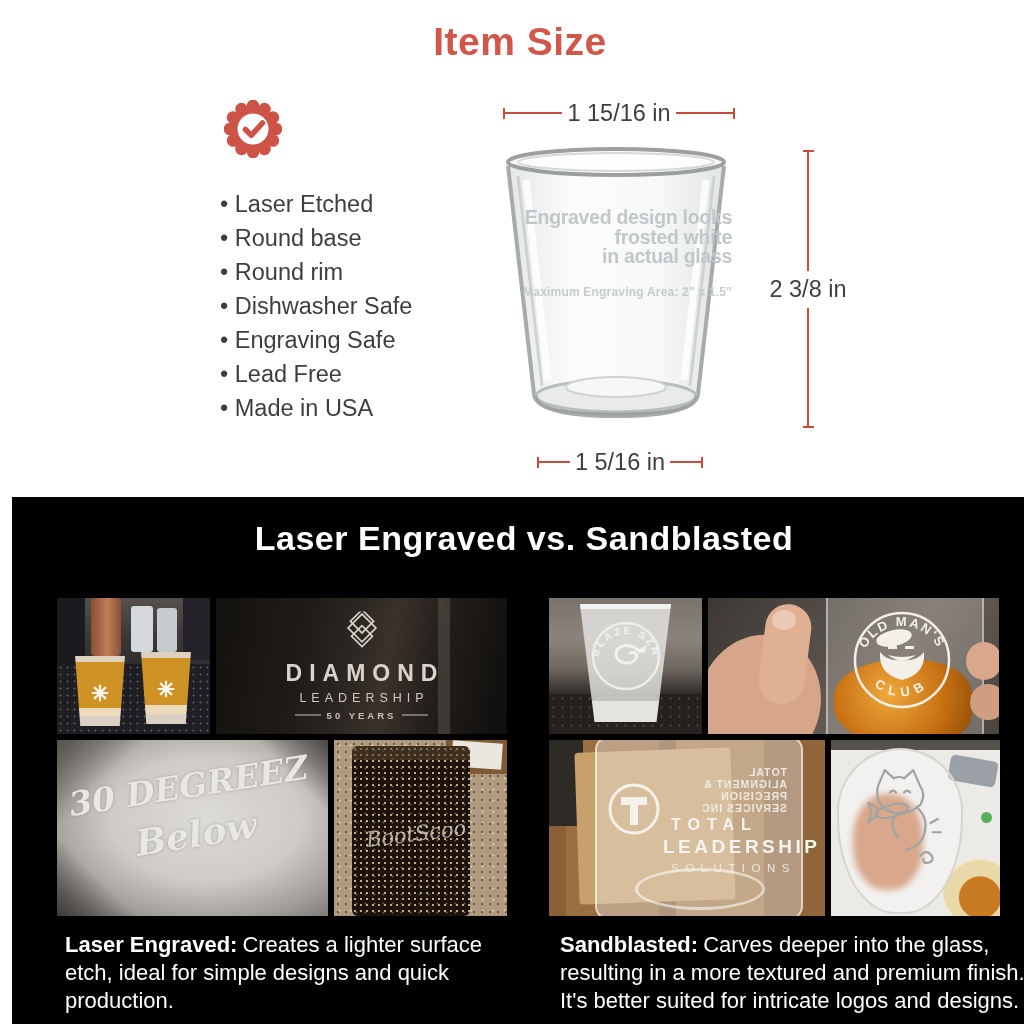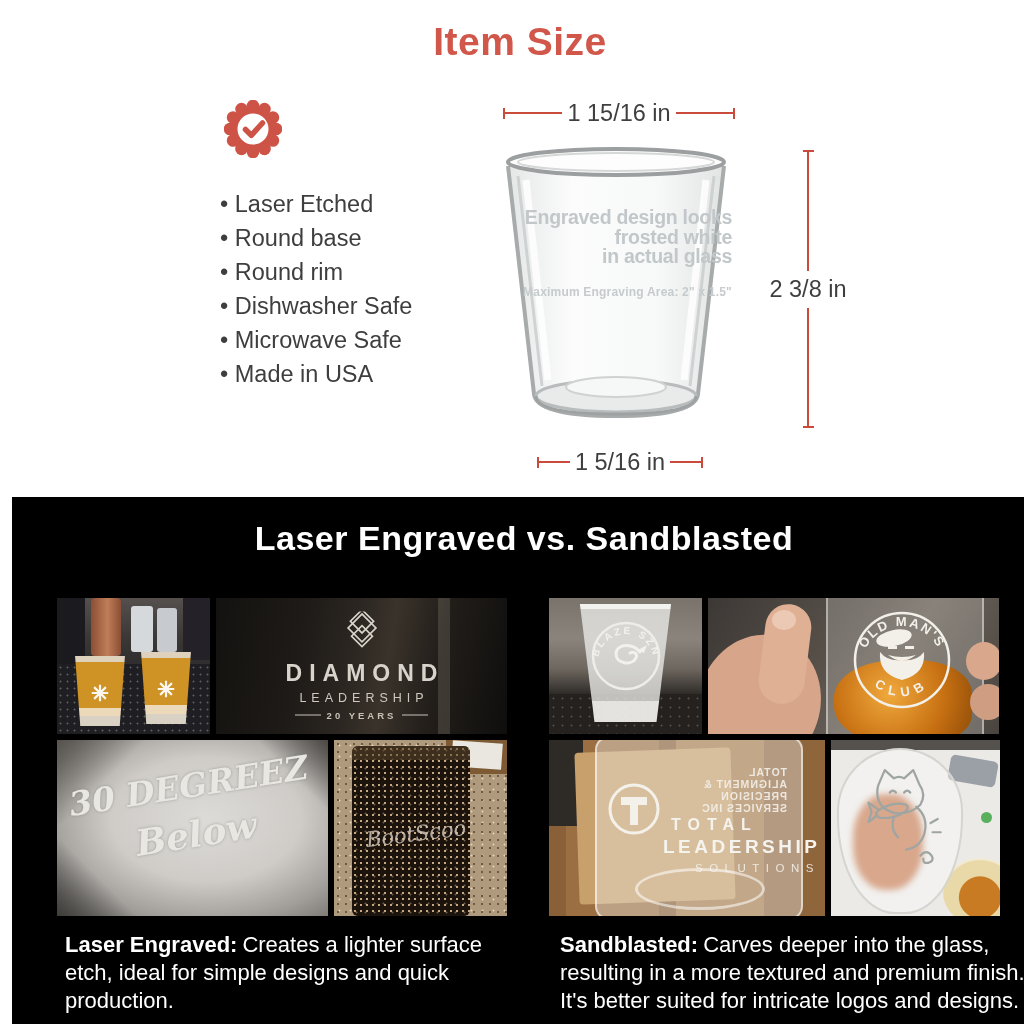--- a/index.html
+++ b/index.html
@@ -122,21 +122,21 @@
   .p7-darkobj{position:absolute;left:0;top:0;width:34px;height:86px;background:#2e2a26;}
   .p7-board{position:absolute;left:28px;top:10px;width:156px;height:152px;background:#c7a06b;border-radius:4px;transform:rotate(-2deg);}
   .p7-glass{position:absolute;left:46px;top:-4px;width:204px;height:180px;border-radius:14px;
             background:rgba(242,242,240,.38);border:2px solid rgba(252,252,250,.6);}
   .p7-base{position:absolute;left:86px;top:128px;width:124px;height:36px;border-radius:50%;border:3px solid rgba(255,255,255,.55);}
   .p7-circleT{position:absolute;left:58px;top:42px;}
   .p7-mirror{position:absolute;left:118px;top:26px;width:120px;transform:scaleX(-1);
              color:rgba(243,240,233,.9);font-weight:bold;font-size:10.5px;line-height:12px;letter-spacing:1px;text-align:left;}
   .p7-l1{position:absolute;left:122px;top:76px;font-size:16px;font-weight:bold;letter-spacing:7px;color:#f5f3ee;}
   .p7-l2{position:absolute;left:114px;top:96px;font-size:19px;font-weight:bold;letter-spacing:3.5px;color:#f5f3ee;}
-  .p7-l3{position:absolute;left:122px;top:122px;font-size:11.5px;letter-spacing:6.5px;color:rgba(245,243,238,.85);margin-left:24px;}
+  .p7-l3{position:absolute;left:122px;top:122px;font-size:11.5px;letter-spacing:6.5px;color:rgba(245,243,238,.85);}
 
   
   .p8{left:819px;top:243px;width:169px;height:176px;background:#eceae6;}
   .p8-top{position:absolute;left:0;top:0;width:169px;height:10px;background:#55524e;}
   .p8-phone{position:absolute;left:118px;top:18px;width:48px;height:26px;background:#9aa0a6;border-radius:5px;transform:rotate(10deg);}
   .p8-green{position:absolute;left:150px;top:72px;width:11px;height:11px;background:#58b05c;border-radius:50%;}
   .p8-bowl{position:absolute;left:112px;top:118px;width:74px;height:68px;border-radius:50%;
       background:radial-gradient(circle at 50% 58%,#c87b22 0 38%,#e9d9a8 40% 68%,#f2ead0 70%);}
   .p8-glass{position:absolute;left:6px;top:8px;width:122px;height:162px;background:rgba(250,250,250,.45);
       border:2px solid #d5d4d0;border-radius:50% 50% 46% 46% / 38% 38% 58% 58%;}
@@ -170,21 +170,22 @@
       <circle cx="29" cy="29" r="15.5" fill="#ffffff"></circle>
       <path d="M21.5 29.5 l5.8 5.8 L38.5 23" stroke="#ce5347" stroke-width="5.5" fill="none" stroke-linecap="round" stroke-linejoin="round"></path>
     </svg>
   </div>
 
   <ul class="features">
     <li>Laser Etched</li>
     <li>Round base</li>
     <li>Round rim</li>
     <li>Dishwasher Safe</li>
-    <li>Microwave Safe</li>
+    <li>Engraving Safe</li>
+    <li>Lead Free</li>
     <li>Made in USA</li>
   </ul>
 
   <div class="dim dim-top">
     <span class="tickv"></span>
     <span class="dline"></span>
     <span class="dtext">1 15/16 in</span>
     <span class="dline"></span>
     <span class="tickv"></span>
   </div>
@@ -267,21 +268,21 @@
           <g fill="none" stroke="#d9d4cb" stroke-width="2">
             <rect x="22" y="2" width="20" height="20" transform="rotate(45 32 12)"></rect>
             <rect x="20" y="8" width="24" height="24" transform="rotate(45 32 20)"></rect>
             <rect x="23" y="21" width="18" height="18" transform="rotate(45 32 30)"></rect>
           </g>
         </svg>
         <div class="p2-name">DIAMOND</div>
         <div class="p2-sub">LEADERSHIP</div>
         <div class="p2-years">
           <span class="dash"></span>
-          <span>20 YEARS</span>
+          <span>50 YEARS</span>
           <span class="dash"></span>
         </div>
       </div>
     </div>
 
     <div class="photo p3">
       <div class="p3-text">
         <div class="p3-l1">30 DEGREEZ</div>
         <div class="p3-l2">Below</div>
       </div>

